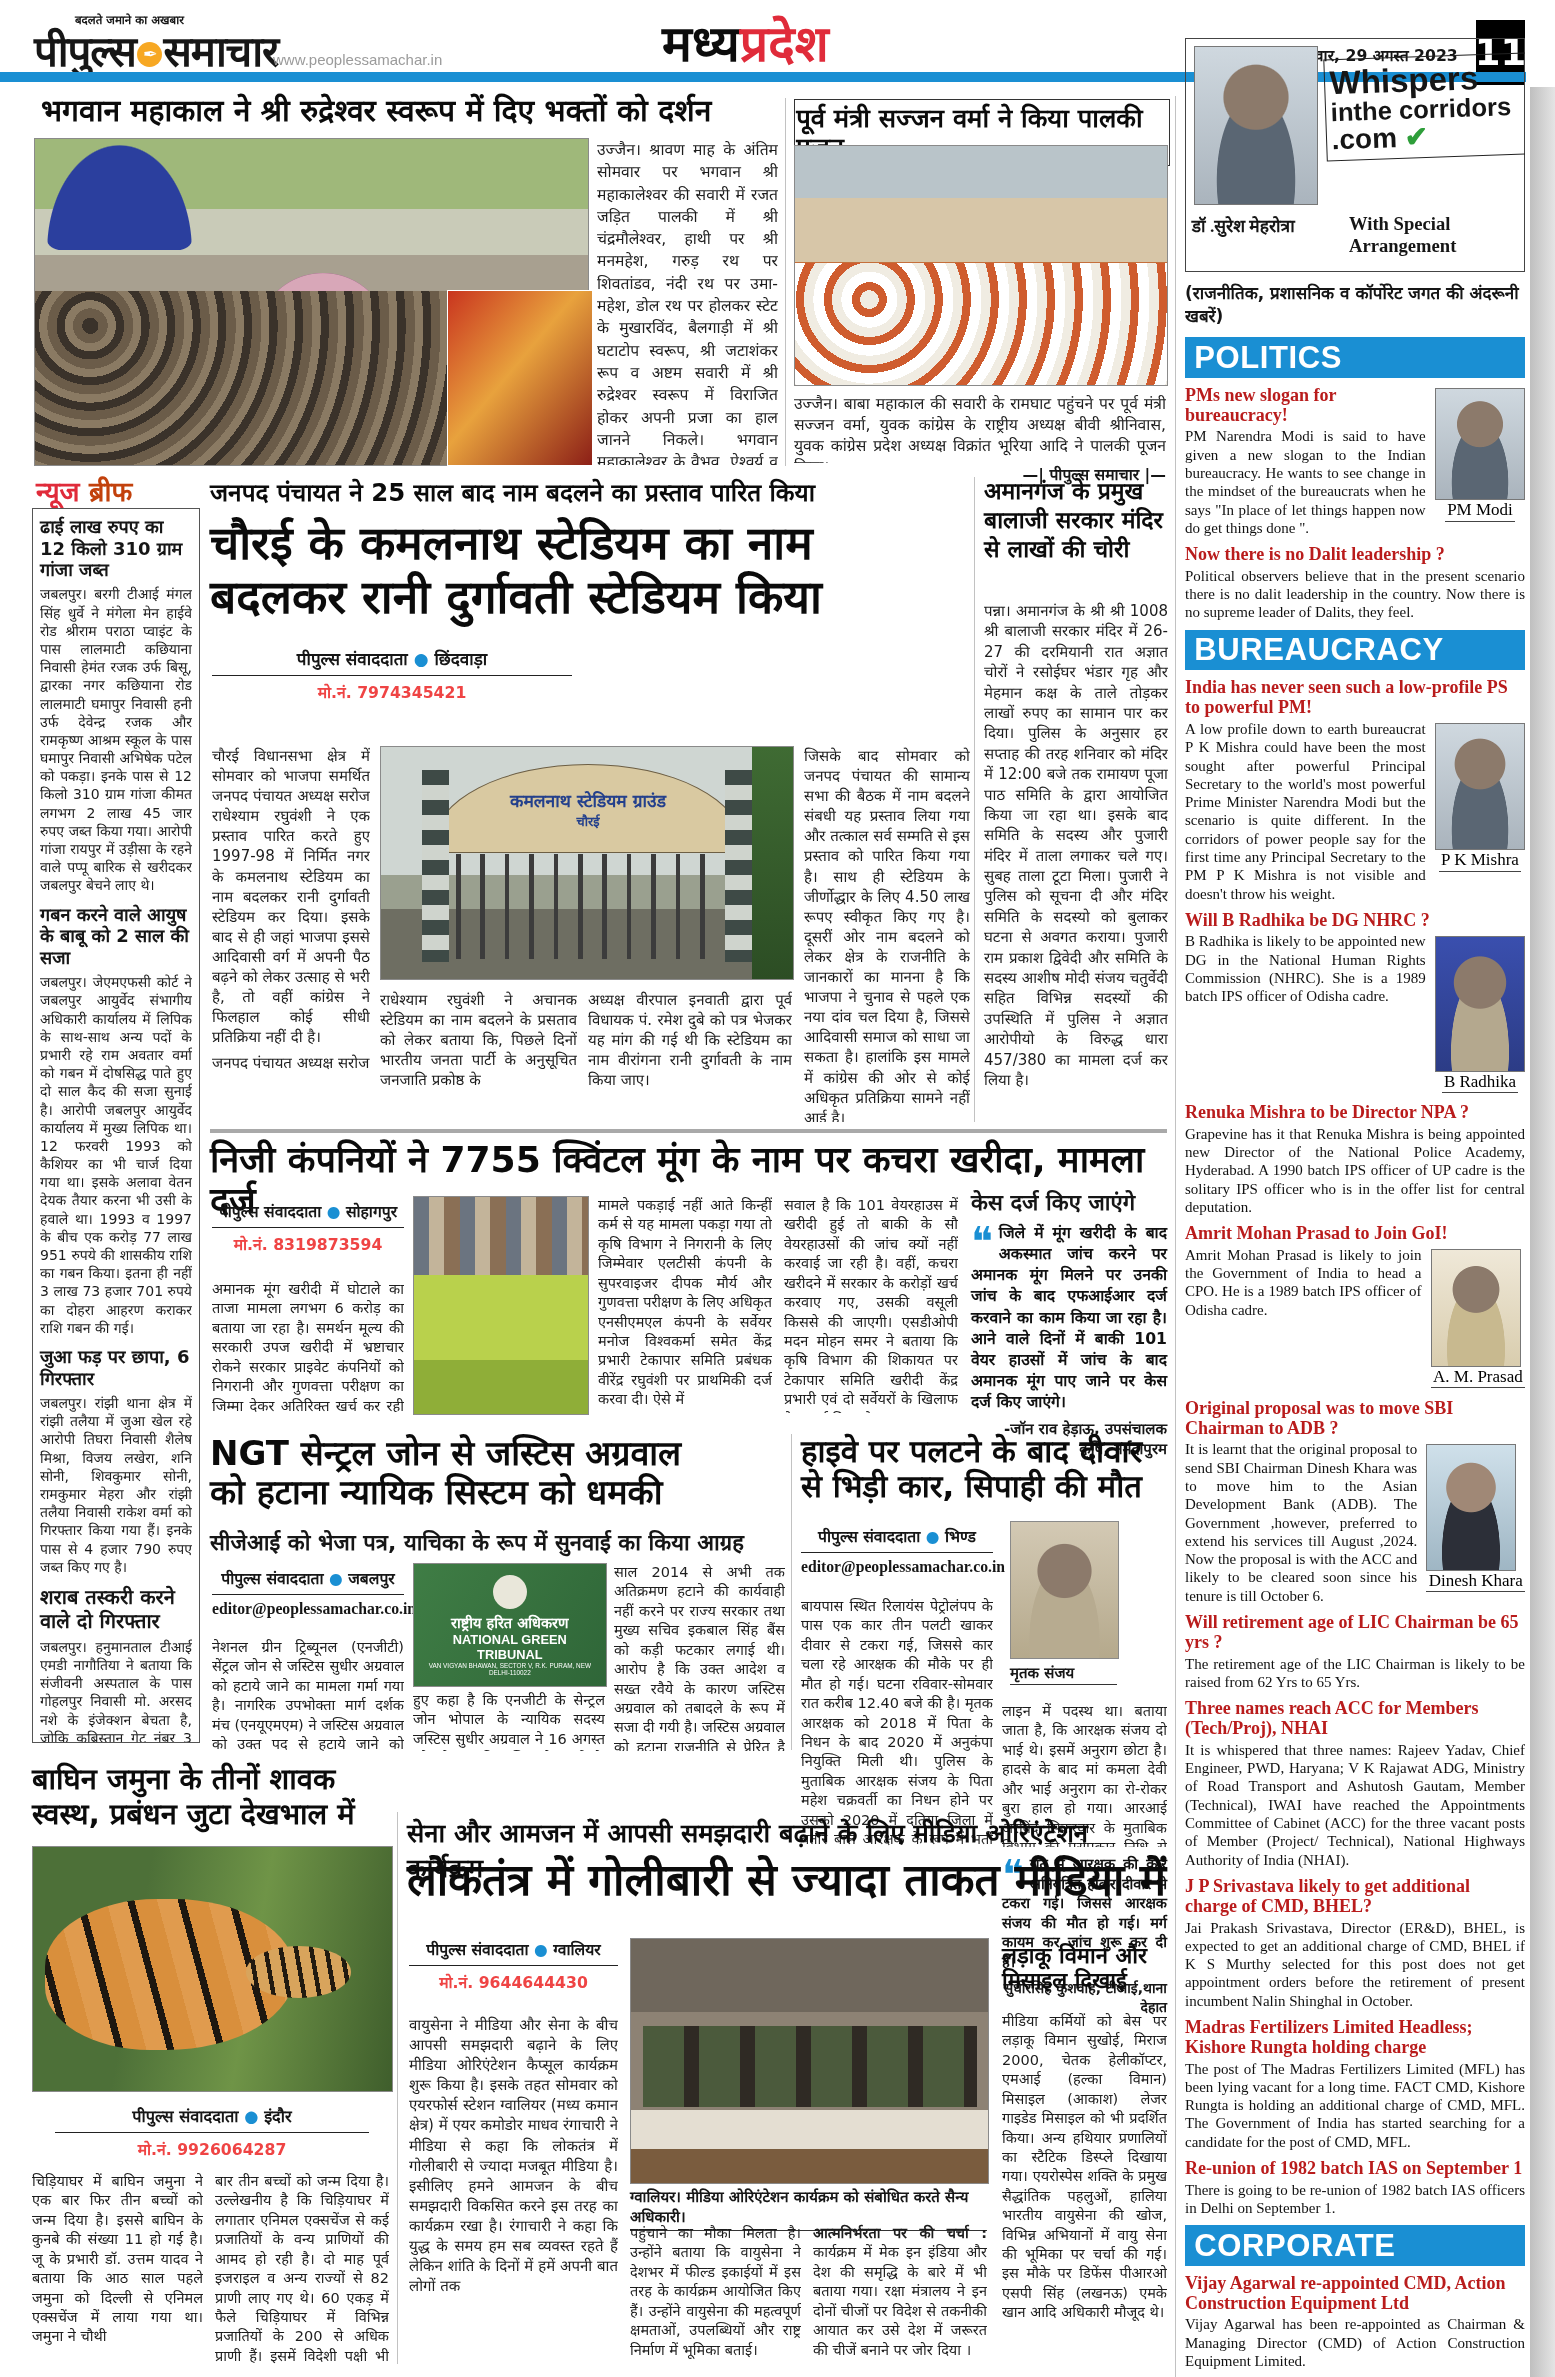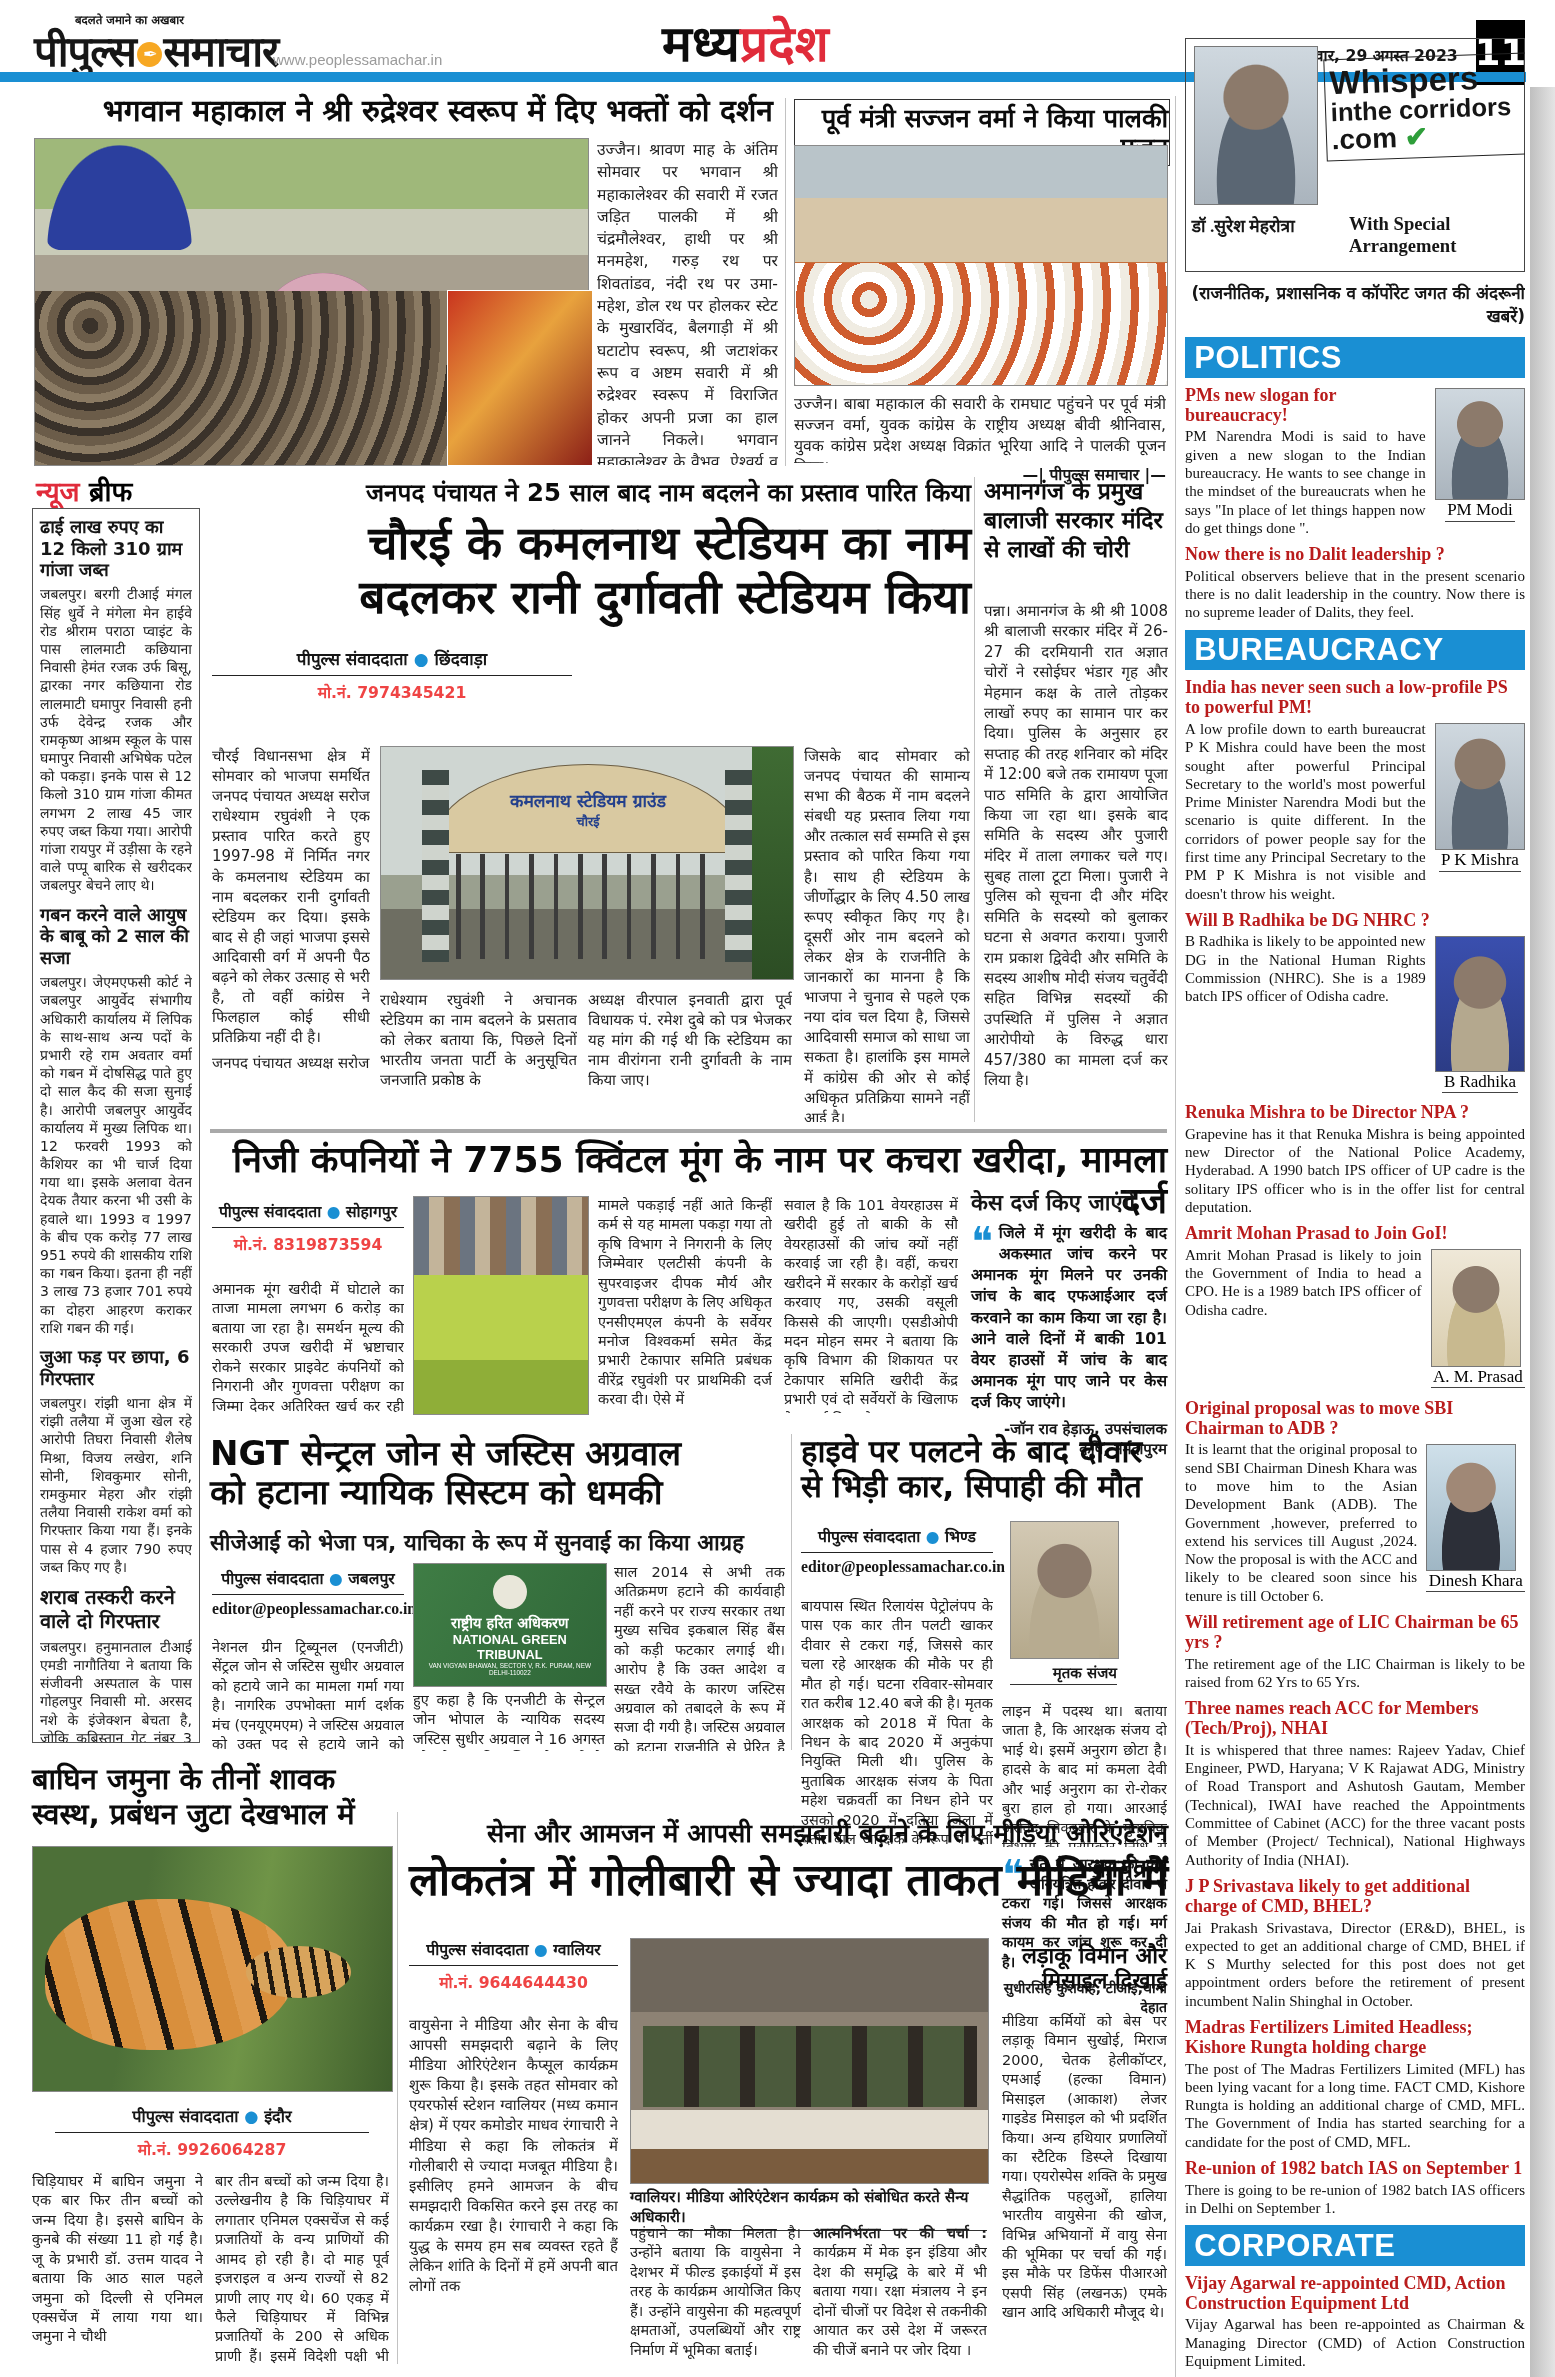--- a/index.html
+++ b/index.html
@@ -1,19 +1,19 @@
 <!DOCTYPE html>
 <html style="font-size:9.3px"><head>
 <meta charset="utf-8">
 <style>
   html,body{margin:0;padding:0;background:#e9e9e9}
   .page{position:relative;width:1555px;height:2377px;background:#fff;overflow:hidden;
         font-family:"DejaVu Sans",sans-serif;color:#161616}
   .abs{position:absolute}
-  .ctr{text-align:right}
+  .ctr{text-align:left}
   .b{font-weight:700}
   .hl{font-weight:700;color:#0b0b0b;line-height:1.14}
   .hi-body{font-size:15px;line-height:1.34;color:#1d1d1d;text-align:justify;overflow:hidden}
   .kicker{font-weight:700;color:#0b0b0b}
   .byl{font-weight:700;font-size:17px;border-bottom:1.7px solid #222;padding:3.5px 0 5.8px;text-align:center;white-space:nowrap;overflow:hidden}
   .dot{color:#1a8fd3}
   .phone{color:#ef4444;font-weight:700;font-size:15.7px;text-align:center;padding-top:4.6px}
   .email{font-family:"Liberation Serif",serif;font-weight:700;font-size:15.7px;text-align:center;padding-top:4.6px}
   .photo{position:absolute;border:0.6px solid #8a8a8a;overflow:hidden}
   .vr{position:absolute;width:1.2px;background:#c2c2c2}
@@ -184,21 +184,21 @@
 
     <div>
       <div class="rc-head">Vijay Agarwal re-appointed CMD, Action Construction Equipment Ltd</div>
       <div class="rc-body">Vijay Agarwal has been re-appointed as Chairman &amp; Managing Director (CMD) of Action Construction Equipment Limited.</div>
     </div>
 
   </div>
 
   <div class="abs" style="left:36px;top:472px;font-size:27px;font-weight:900">
     <span style="color:#e02b3a">न्यूज</span>
-    <span style="color:#000000">ब्रीफ</span>
+    <span style="color:#c2410c">ब्रीफ</span>
   </div>
   <div class="abs" style="left:32px;top:508px;width:168px;height:1235px;border:1.2px solid #555;padding:7px 7px;box-sizing:border-box;overflow:hidden">
     <div>
       <div style="font-size:18px;font-weight:900;line-height:1.2;margin-bottom:4.6px">ढाई लाख रुपए का 12 किलो 310 ग्राम गांजा जब्त</div>
       <div class="hi-body" style="font-size:14px;line-height:1.3">जबलपुर। बरगी टीआई मंगल सिंह धुर्वे ने मंगेला मेन हाईवे रोड श्रीराम पराठा प्वाइंट के पास लालमाटी कछियाना निवासी हेमंत रजक उर्फ बिसू, द्वारका नगर कछियाना रोड लालमाटी घमापुर निवासी हनी उर्फ देवेन्द्र रजक और रामकृष्ण आश्रम स्कूल के पास घमापुर निवासी अभिषेक पटेल को पकड़ा। इनके पास से 12 किलो 310 ग्राम गांजा कीमत लगभग 2 लाख 45 जार रुपए जब्त किया गया। आरोपी गांजा रायपुर में उड़ीसा के रहने वाले पप्पू बारिक से खरीदकर जबलपुर बेचने लाए थे।</div>
     </div>
     <div style="margin-top:9.3px">
       <div style="font-size:18px;font-weight:900;line-height:1.2;margin-bottom:4.6px">गबन करने वाले आयुष के बाबू को 2  साल की सजा</div>
       <div class="hi-body" style="font-size:14px;line-height:1.3">जबलपुर। जेएमएफसी कोर्ट ने जबलपुर आयुर्वेद संभागीय अधिकारी कार्यालय में लिपिक के साथ-साथ अन्य पदों के प्रभारी रहे राम अवतार वर्मा को गबन में दोषसिद्ध पाते हुए दो साल कैद की सजा सुनाई है। आरोपी जबलपुर आयुर्वेद कार्यालय में मुख्य लिपिक था। 12 फरवरी 1993 को कैशियर का भी चार्ज दिया गया था। इसके अलावा वेतन देयक तैयार करना भी उसी के हवाले था। 1993 व 1997 के बीच एक करोड़ 77 लाख 951 रुपये की शासकीय राशि का गबन किया। इतना ही नहीं 3 लाख 73 हजार 701 रुपये का दोहरा आहरण कराकर राशि गबन की गई।</div>
     </div>

